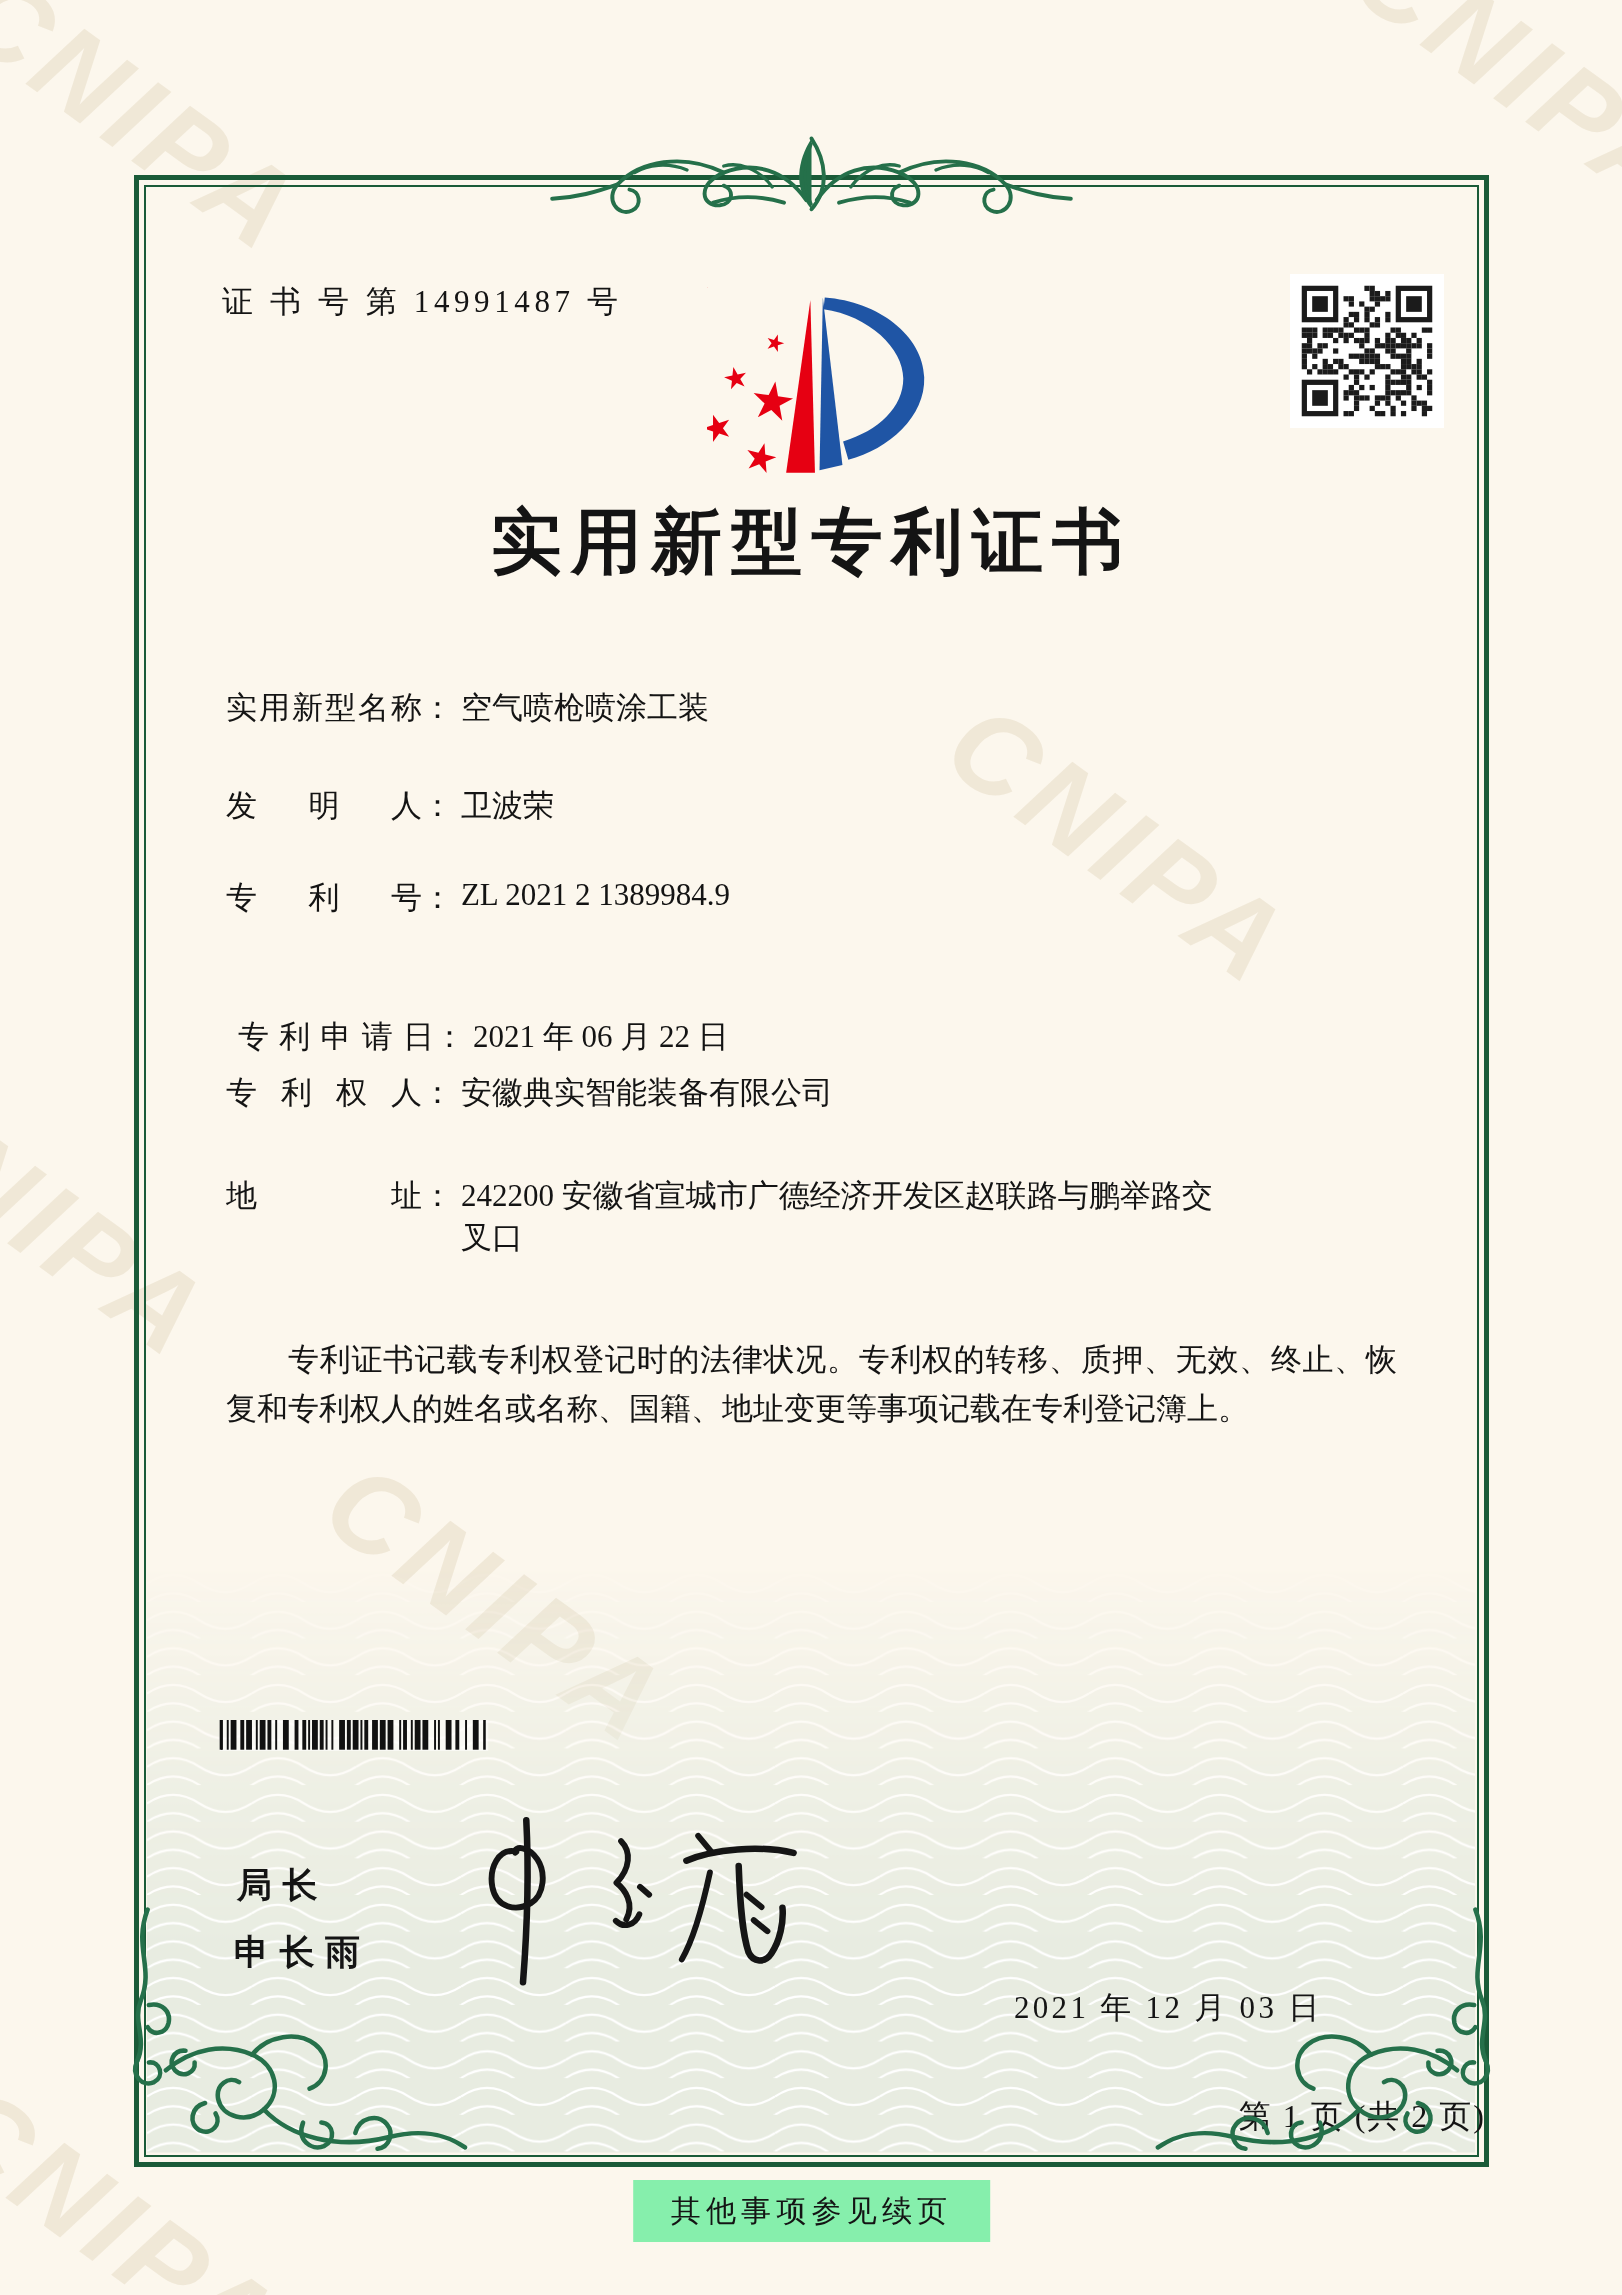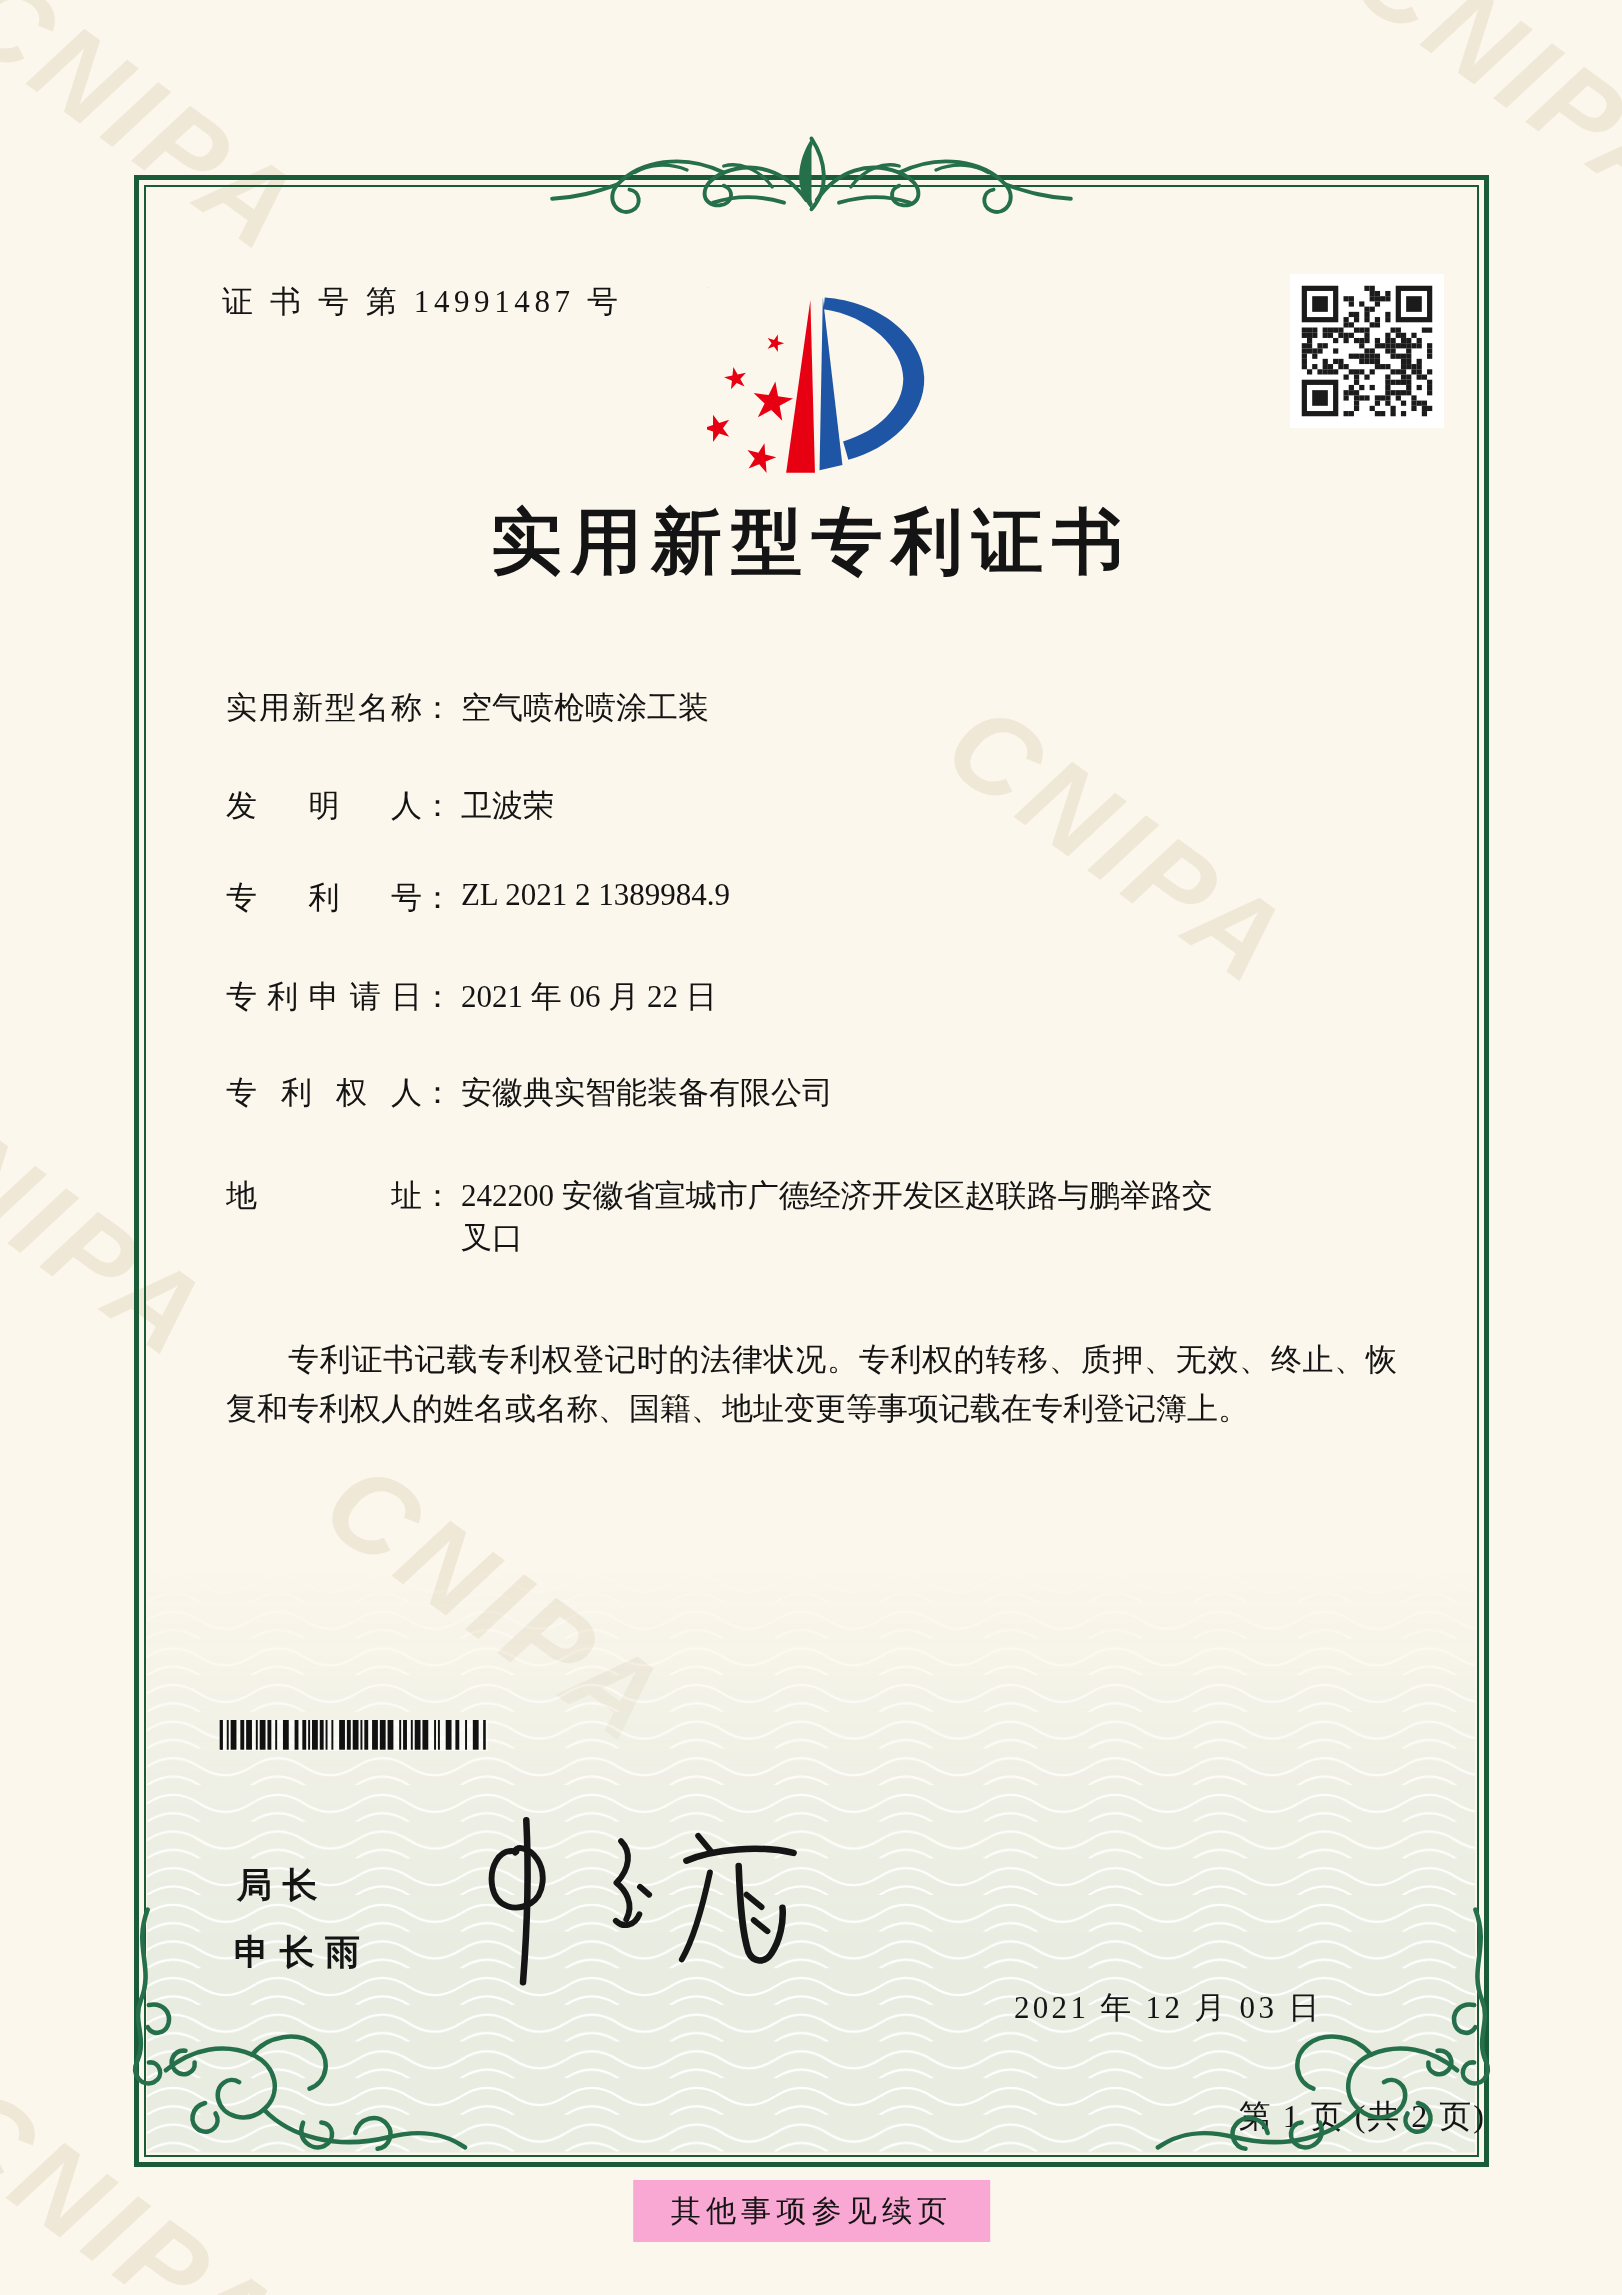--- a/index.html
+++ b/index.html
@@ -56,21 +56,21 @@
     font-family:"Liberation Sans","DejaVu Sans",sans-serif;
     font-weight:bold;font-size:35px;letter-spacing:10.5px;}
   .sig-name{left:234px;top:1929px;z-index:4;
     font-family:"Liberation Sans","DejaVu Sans",sans-serif;
     font-weight:bold;font-size:35px;letter-spacing:10.5px;}
   .signature{left:452px;top:1811px;z-index:5;}
   .issue-date{left:1014px;top:1987px;font-size:31px;letter-spacing:3.3px;z-index:4;}
   .pagination{left:0;width:1459px;top:2095px;text-align:right;font-size:32px;letter-spacing:2px;z-index:4;margin-left:27px;}
   .note{
     left:50%;top:2180px;transform:translateX(-50%);z-index:4;
-    background:#f9a8d4;padding:10.5px 38px;font-size:30px;letter-spacing:5.2px;white-space:nowrap;
+    background:#86efac;padding:10.5px 38px;font-size:30px;letter-spacing:5.2px;white-space:nowrap;
   }
   
   .orn-top{left:543px;top:124px;z-index:5;}
   .orn-bl{left:107px;top:1907px;z-index:5;}
   .orn-br{right:107px;top:1907px;z-index:5;transform:scaleX(-1);}
 </style>
 </head>
 <body>
 
 <div class="page abs" style="inset:0;">
@@ -356,21 +356,21 @@
 
   <div class="field-row" style="top:687px;">
     <span class="f-label">实用新型名称</span><span class="f-colon">：</span><span class="f-value">空气喷枪喷涂工装</span>
   </div>
   <div class="field-row" style="top:785px;">
     <span class="f-label">发明人</span><span class="f-colon">：</span><span class="f-value">卫波荣</span>
   </div>
   <div class="field-row" style="top:877px;">
     <span class="f-label">专利号</span><span class="f-colon">：</span><span class="f-value">ZL 2021 2 1389984.9</span>
   </div>
-  <div class="field-row" style="top:976px;">
+  <div class="field-row" style="top:1016px;margin-left:12px;">
     <span class="f-label">专利申请日</span><span class="f-colon">：</span><span class="f-value">2021 年 06 月 22 日</span>
   </div>
   <div class="field-row" style="top:1072px;">
     <span class="f-label">专利权人</span><span class="f-colon">：</span><span class="f-value">安徽典实智能装备有限公司</span>
   </div>
   <div class="field-row" style="top:1175px;">
     <span class="f-label">地址</span><span class="f-colon">：</span><span class="f-value wrap">242200 安徽省宣城市广德经济开发区赵联路与鹏举路交叉口</span>
   </div>
 
   <div class="paras">

